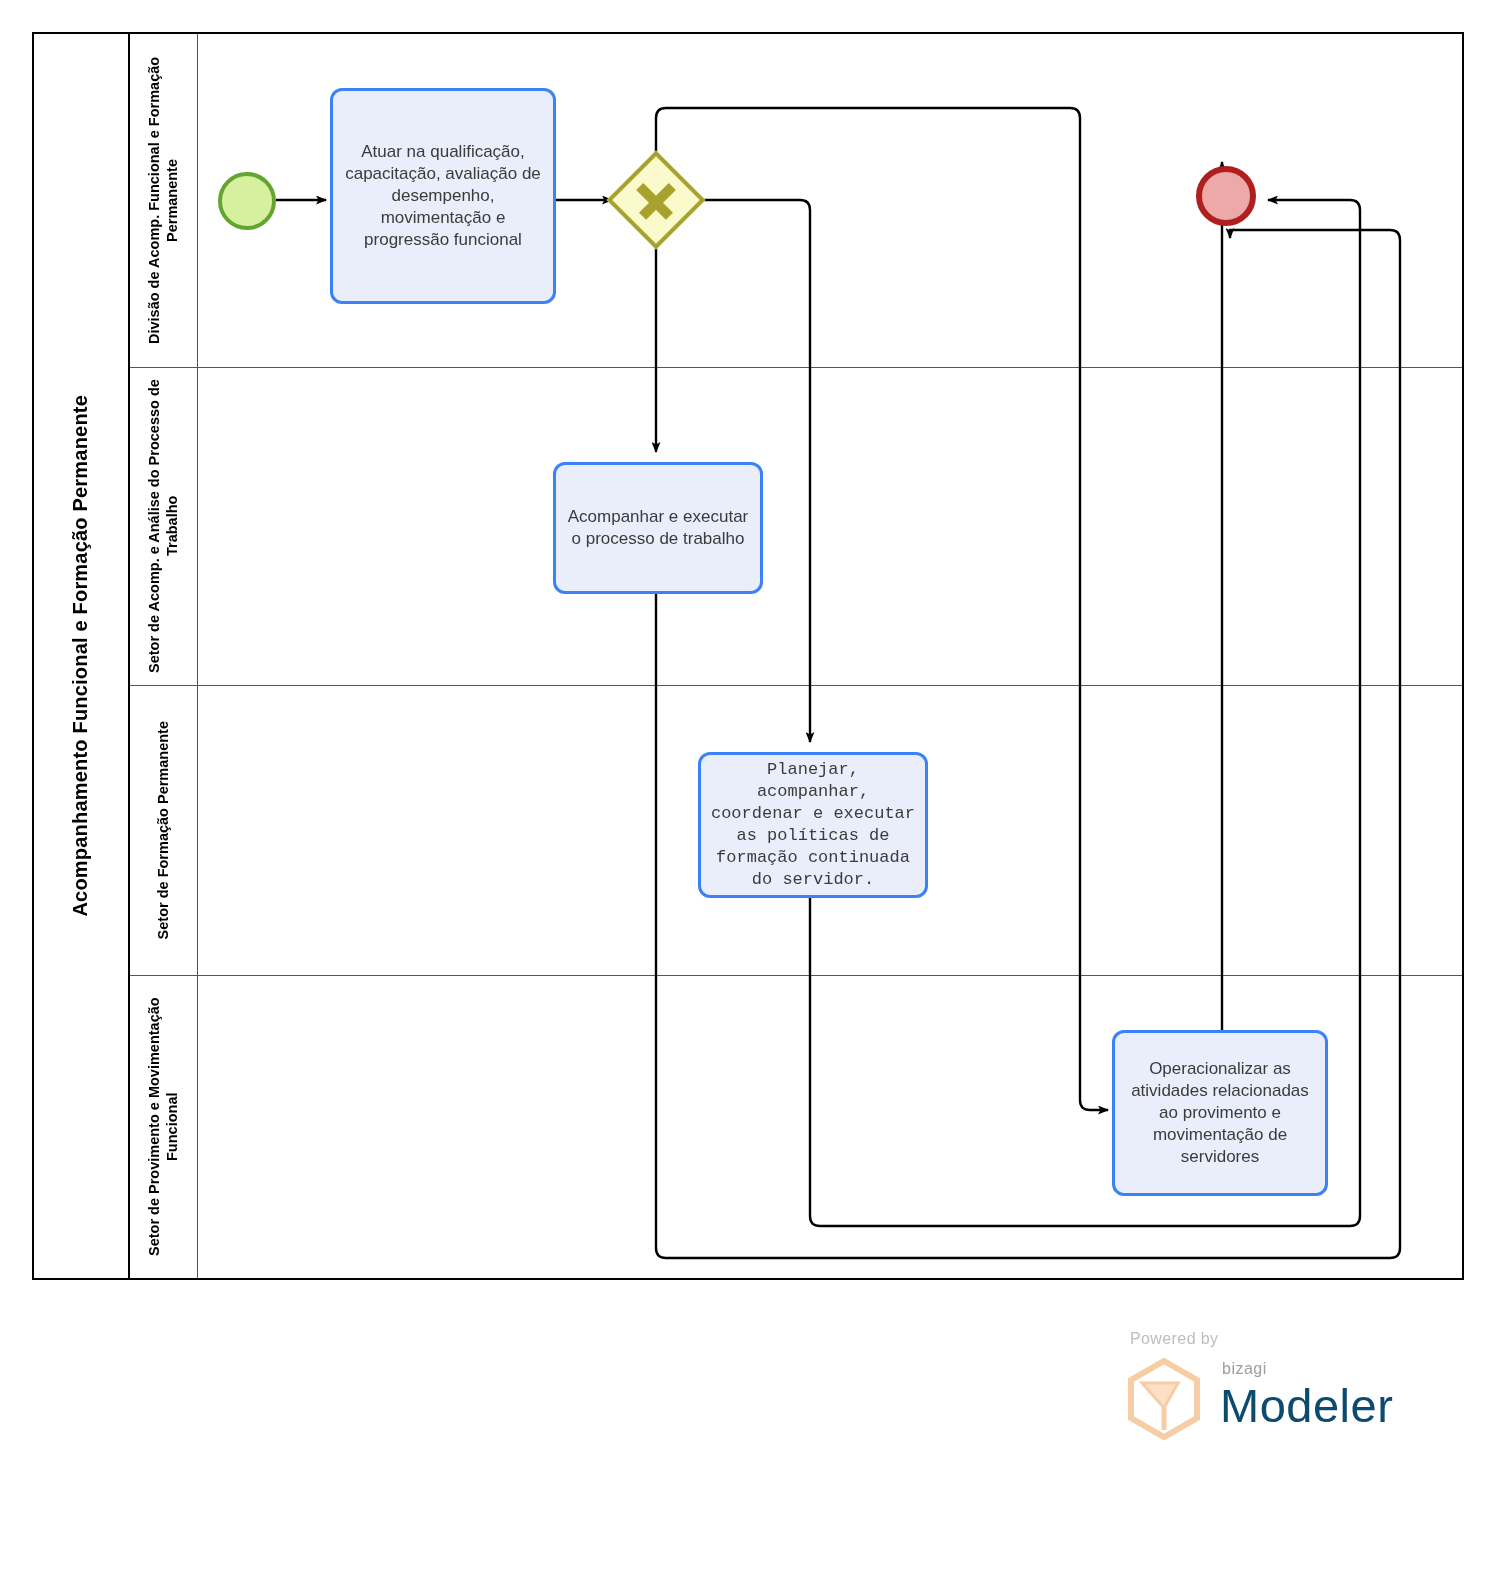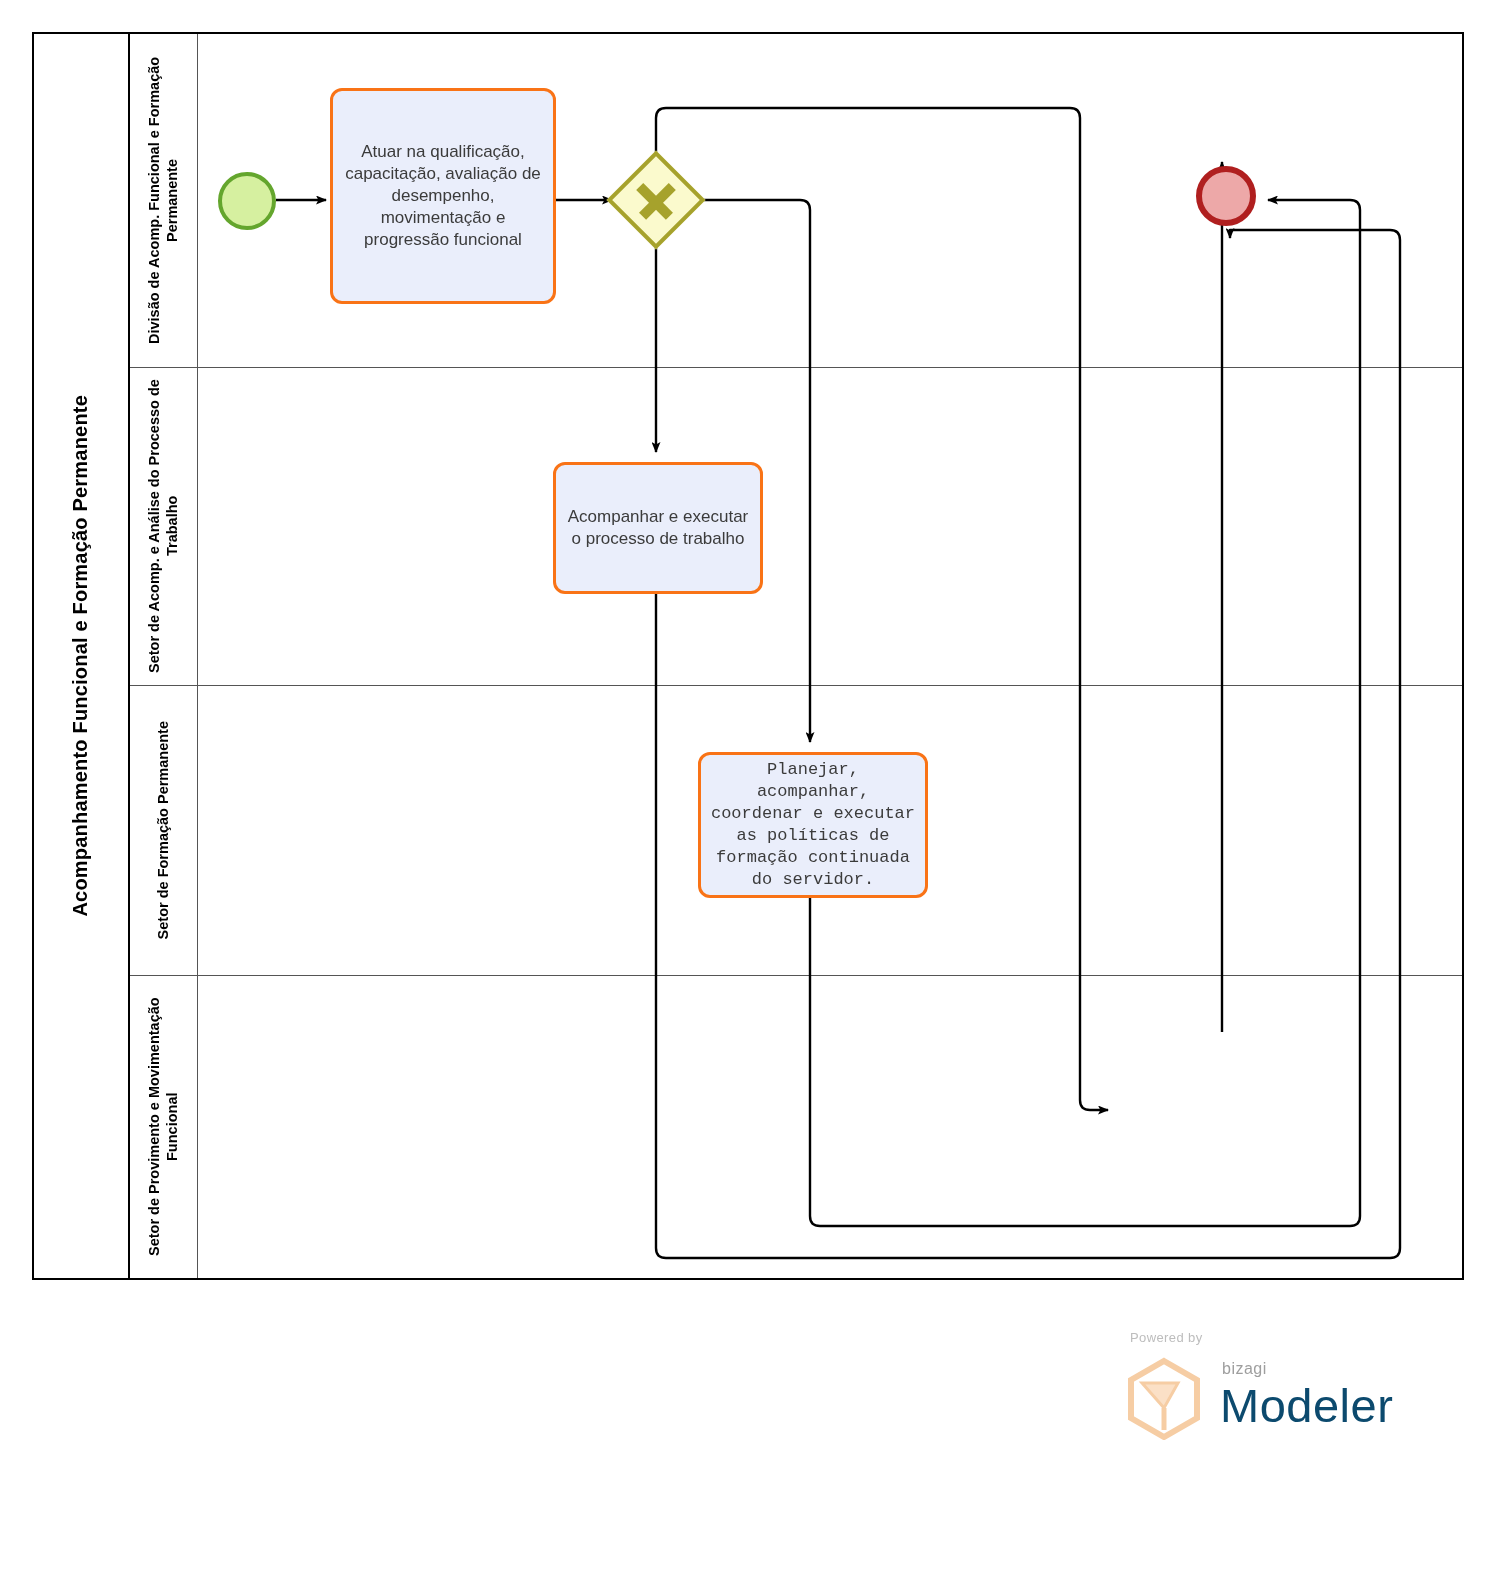--- a/index.html
+++ b/index.html
@@ -26,36 +26,36 @@
         line-height:1.25;}
   .lane-sep{position:absolute;left:130px;width:1332px;height:0;
         border-top:1.5px solid #555;}
 
   
   svg.flow{position:absolute;left:0;top:0;width:1496px;height:1588px;
         pointer-events:none;}
 
   
   .task{position:absolute;box-sizing:border-box;
-        background:#eaeefb;border:3px solid #f97316;border-radius:12px;
+        background:#eaeefb;border:3px solid #3b82f6;border-radius:12px;
         display:flex;align-items:center;justify-content:center;
         text-align:center;color:#3b3b3b;font-size:17px;line-height:1.3;
         padding:6px 8px;}
   .event{position:absolute;border-radius:50%;box-sizing:border-box;}
   .start-event{background:#d6f0a0;border:4px solid #64a62d;}
   .end-event{background:#eda8a8;border:6px solid #b01f1f;}
 
   .gateway{position:absolute;width:70px;height:70px;
         background:#fbfacd;border:4px solid #a6a22c;
         transform:rotate(45deg);box-sizing:border-box;}
   .gw-plus{position:absolute;background:#a6a22c;}
 
   
   .brand{position:absolute;left:1122px;top:1330px;width:280px;height:110px;}
-  .brand-powered{position:absolute;left:8px;top:0;font-size:13px;
+  .brand-powered{position:absolute;left:8px;top:0;font-size:16px;
         color:#bdbdbd;letter-spacing:.4px;}
   .brand-hex{position:absolute;left:0px;top:26px;}
   .brand-bizagi{position:absolute;left:100px;top:30px;font-size:16px;
         color:#9e9e9e;letter-spacing:.5px;}
   .brand-modeler{position:absolute;left:98px;top:48px;font-size:47px;
         color:#0c4a6e;letter-spacing:.5px;}
 </style>
 </head>
 <body>
 
@@ -123,20 +123,23 @@
   </div>
 
   <div class="task" style="left:553px;top:462px;width:210px;height:132px;">
     <span>Acompanhar e executar o processo de trabalho</span>
   </div>
 
   <div class="task" style="left:698px;top:752px;width:230px;height:146px;font-family:Liberation Mono, monospace;">
     <span>Planejar, acompanhar, coordenar e executar as políticas de formação continuada do servidor.</span>
   </div>
 
+  <div class="task" style="left:1112px;top:1030px;width:216px;height:166px;">
+    <span>Operacionalizar as atividades relacionadas ao provimento e movimentação de servidores</span>
+  </div>
 
   <div class="event end-event" style="left:1196px;top:166px;width:60px;height:60px;"></div>
 
   <div class="brand">
     <div class="brand-powered">Powered by</div>
     <svg class="brand-hex" width="84" height="84" viewBox="0 0 84 84">
       <path d="M42,5 L75,24 L75,62 L42,81 L9,62 L9,24 Z" fill="none" stroke="#f6cda4" stroke-width="6"></path>
       <path d="M20,27 L56,27 L42,52 Z" fill="#fbe0c6"></path>
       <path d="M20,27 L56,27 L42,52 Z" fill="none" stroke="#f6cda4" stroke-width="3"></path>
       <path d="M42,52 L42,74" stroke="#f6cda4" stroke-width="5" fill="none"></path>

